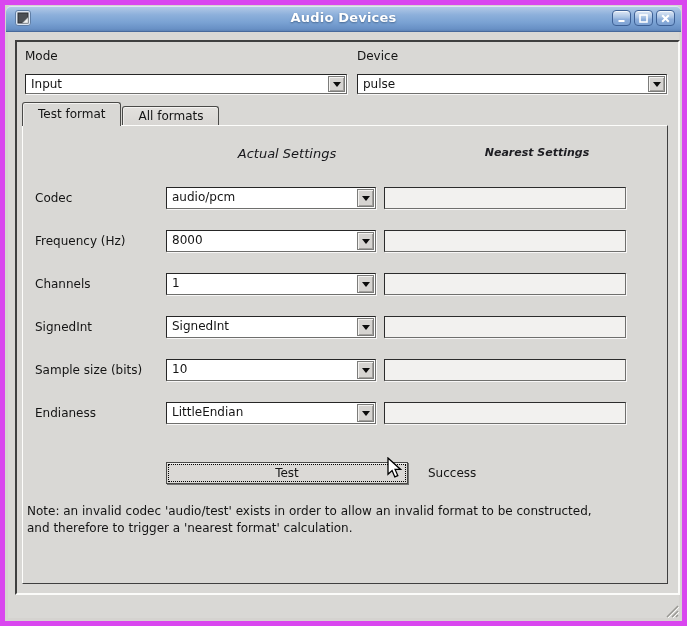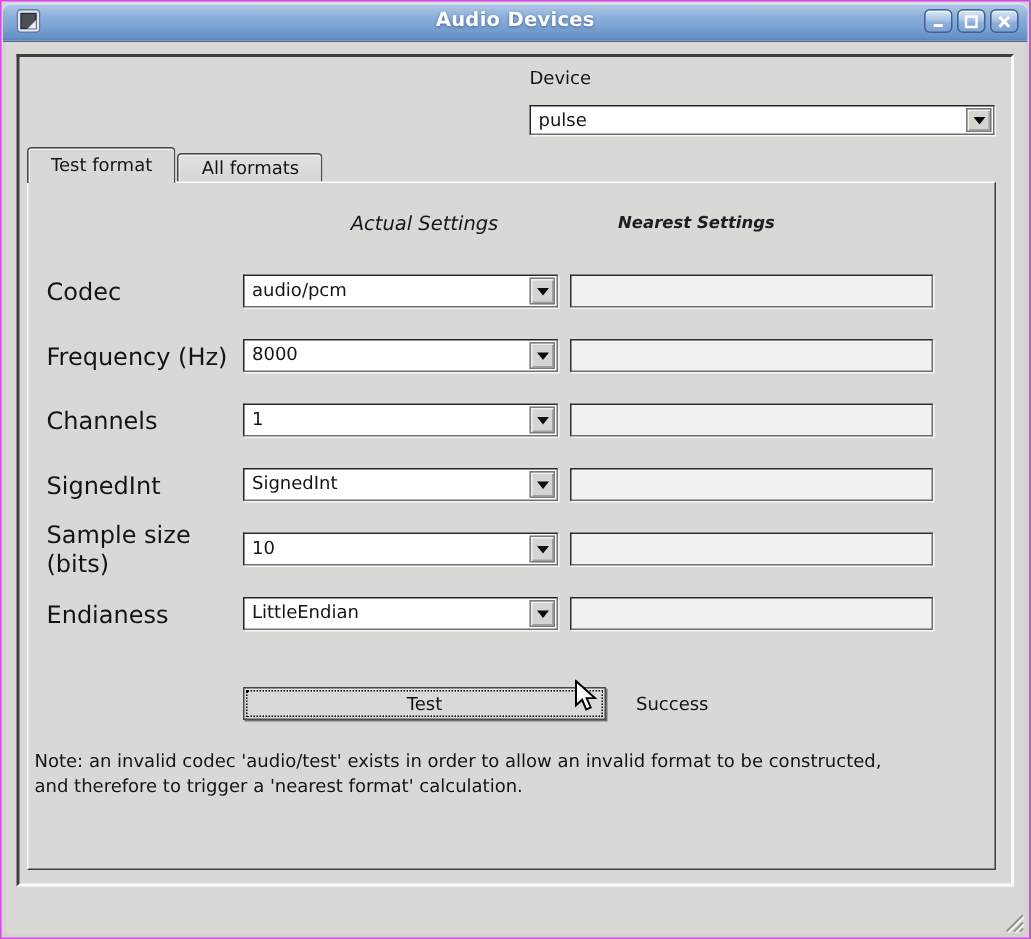--- a/index.html
+++ b/index.html
@@ -1,18 +1,18 @@
 <!DOCTYPE html>
 <html><head>
 <meta charset="utf-8">
 <style>
   html,body{margin:0;padding:0;background:#555;}
   #window{
     position:relative;width:687px;height:626px;box-sizing:border-box;
-    background:#d5d3d0;border:1px solid #d946ef;
+    background:#d5d3d0;border:5px solid #d946ef;
     font-family:"DejaVu Sans",sans-serif;color:#141414;overflow:hidden;
   }
   
   .titlebar{
     position:absolute;top:1px;left:1px;right:1px;height:25px;
     border-radius:5px 5px 0 0;
     background:linear-gradient(180deg,#b7cce8 0%,#8db0db 35%,#7aa2d3 65%,#6890c5 92%,#5d82b4 100%);
     box-shadow:inset 0 1px 0 rgba(255,255,255,.55);
     border-bottom:1px solid #47699b;
   }
@@ -65,24 +65,24 @@
   .tab.active{height:24px;margin-bottom:-1px;background:#d9d8d5;padding-bottom:2px;position:relative;z-index:3;}
   .tab.inactive{height:19px;margin-left:1px;}
   
   .pane{
     position:absolute;left:5px;top:83px;width:646px;height:459px;box-sizing:border-box;z-index:1;
     border:1px solid;border-color:#fdfdfb #3f3f3f #3f3f3f #fdfdfb;background:#d9d8d5;
   }
   .headers{position:absolute;left:12px;top:20px;display:flex;}
   .hsp1{width:131px;}  .hsp2{width:8px;}
   .h-actual{width:242px;text-align:center;font-style:italic;font-size:13px;color:#17171b;}
-  .h-nearest{width:242px;text-align:left;font-style:italic;font-weight:bold;font-size:11px;color:#1d1d22;}
+  .h-nearest{width:242px;text-align:center;font-style:italic;font-weight:bold;font-size:11px;color:#1d1d22;}
   .rows{position:absolute;left:12px;top:61px;}
   .row{display:flex;align-items:center;height:22px;margin-bottom:21px;}
-  .rlabel{width:131px;font-size:16px;}
+  .rlabel{width:131px;font-size:12px;}
   .gap{width:8px;}
   .row .combo{width:210px;height:22px;}
   .nfield{
     width:242px;height:22px;box-sizing:border-box;background:#f2f1ef;
     border:1px solid #2c2c2c;border-right-color:#6f6f6d;border-bottom-color:#6f6f6d;
     box-shadow:1px 1px 0 rgba(255,255,255,.8);
   }
   
   .testrow{position:absolute;left:12px;top:336px;display:flex;align-items:center;}
   .tsp{width:131px;}
@@ -130,20 +130,29 @@
         <svg width="11" height="11" viewBox="0 0 11 11">
             <path d="M2.2 2.2 L8.8 8.8 M8.8 2.2 L2.2 8.8" stroke="#ffffff" stroke-width="2"></path>
           </svg>
       </span>
     </span>
   </div>
 
   <div class="client">
     <div class="main-frame">
 
+      <div class="fcol fcol-mode">
+        <div class="flabel">Mode</div>
+        <div class="combo">
+          <div class="cval">Input</div>
+          <div class="cbtn">
+              <i class="tri"></i>
+            </div>
+        </div>
+      </div>
       <div class="fcol fcol-device">
         <div class="flabel">Device</div>
         <div class="combo">
           <div class="cval">pulse</div>
           <div class="cbtn">
               <i class="tri"></i>
             </div>
         </div>
       </div>
 

